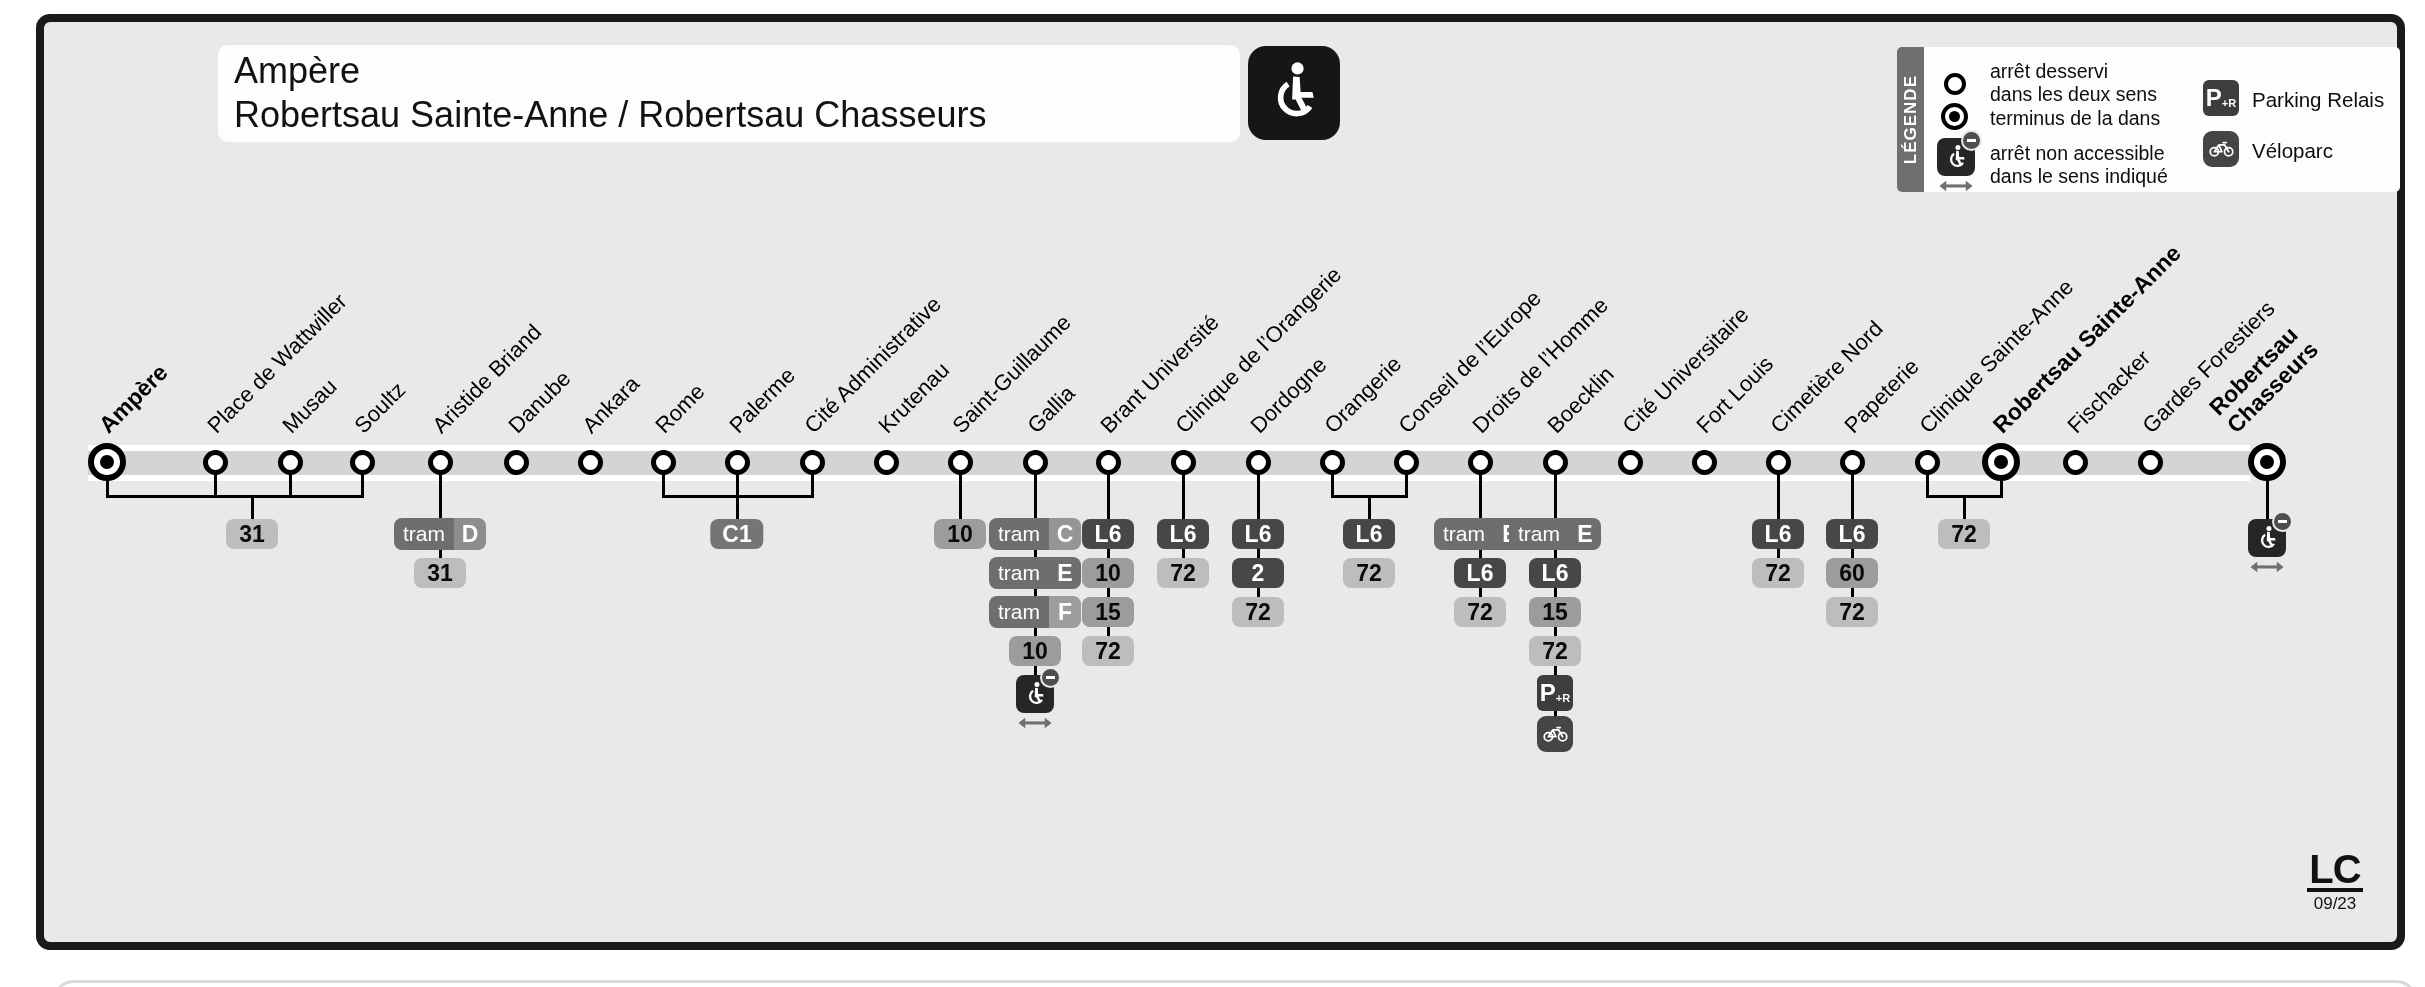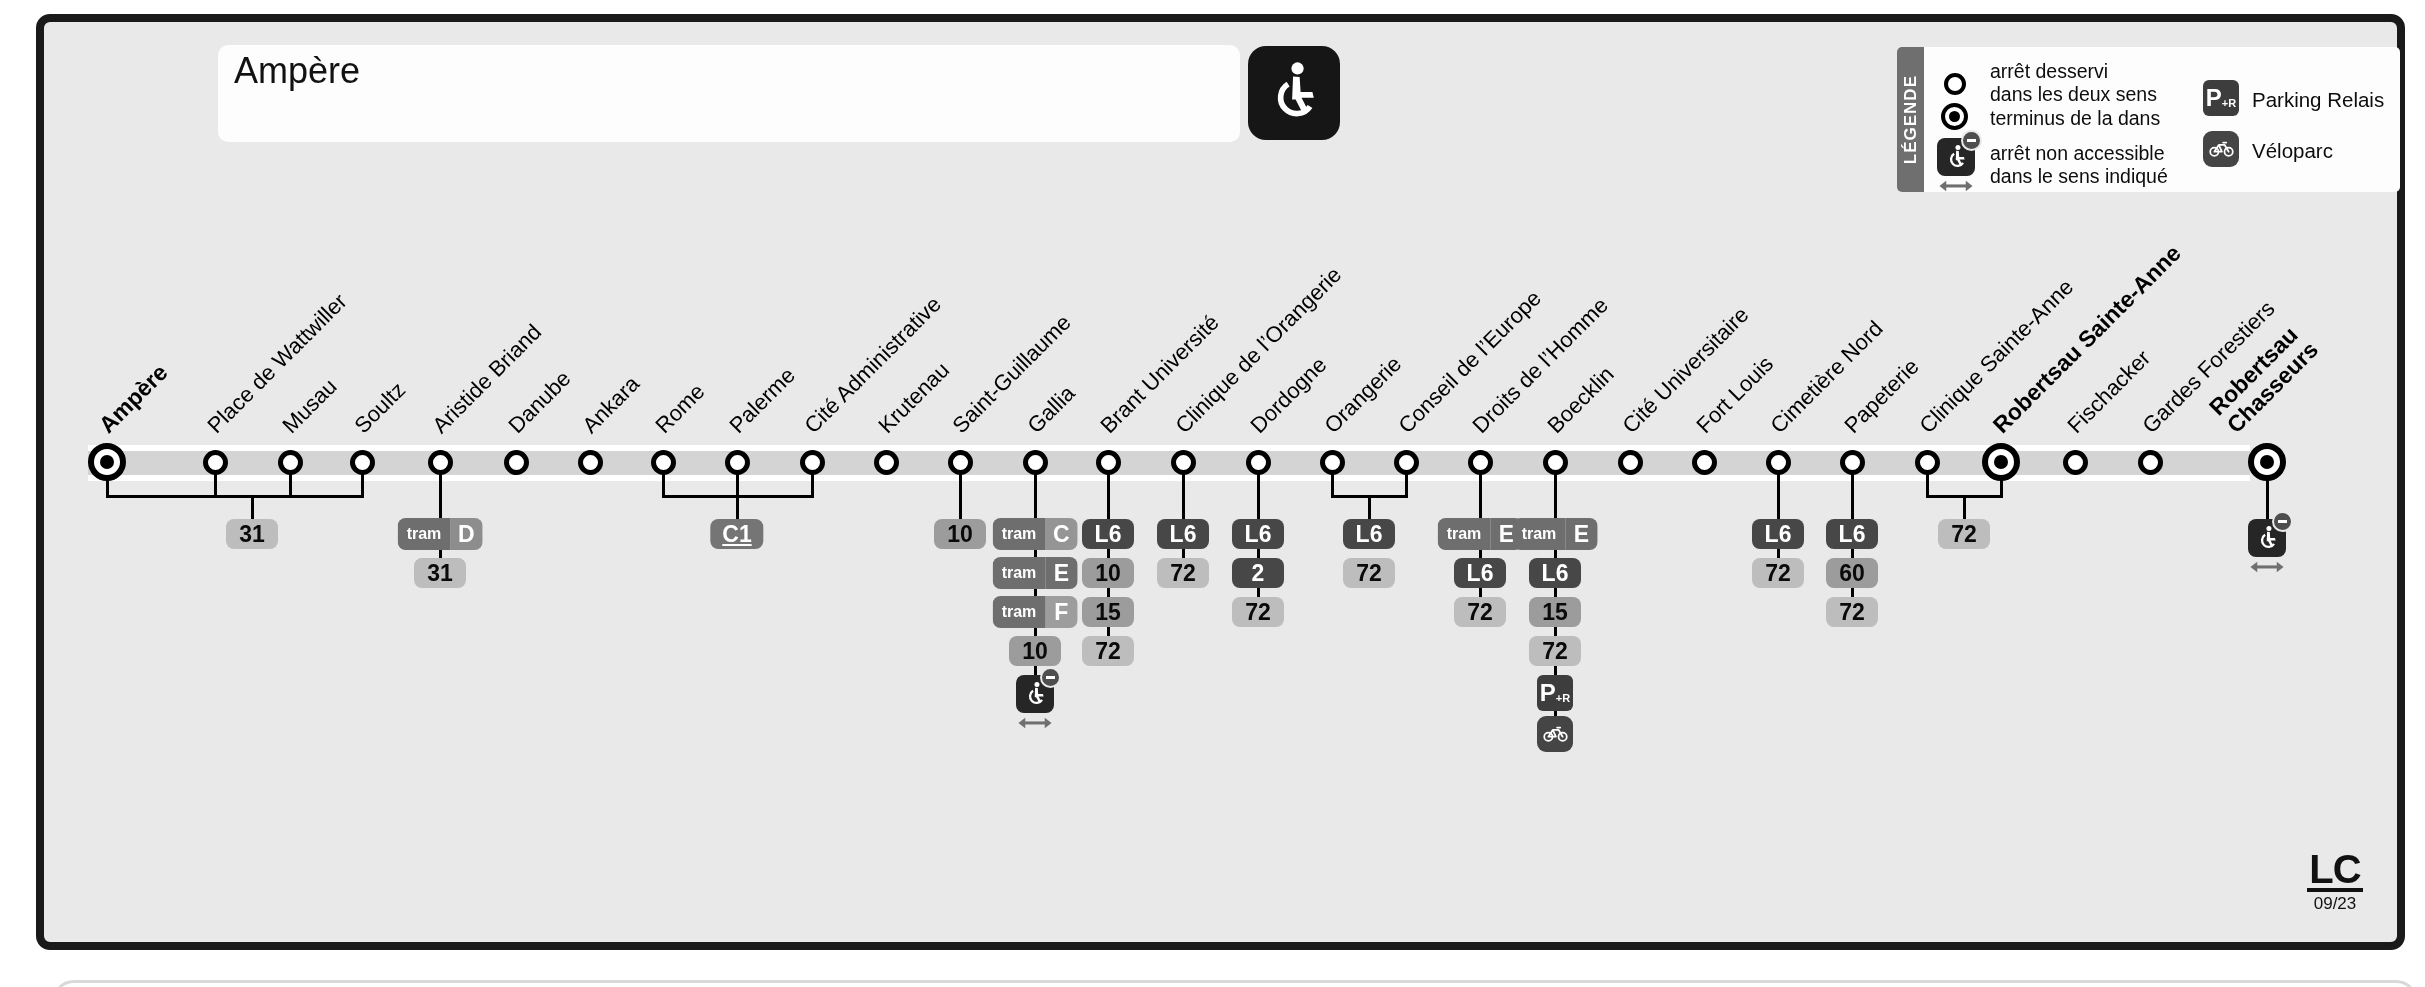--- a/index.html
+++ b/index.html
@@ -43,21 +43,21 @@
        white-space:pre;font-size:22px;line-height:25px;color:#000;}
   .lab.bold{font-weight:700;font-size:23px;}
   .vline{width:3px;background:#000;z-index:2;}
   .hline{height:3px;background:#000;z-index:2;}
   
   .badge-num{box-sizing:border-box;min-width:52px;height:30px;line-height:30px;padding:0 12px;
              border-radius:8px;font-size:23px;font-weight:700;text-align:center;z-index:5;
              transform:translateX(-50%);white-space:nowrap;}
   .badge-tram{height:32px;border-radius:8px;overflow:hidden;display:flex;z-index:5;
               transform:translateX(-50%);}
-  .badge-tram .word{background:#6e6e6e;color:#fff;font-size:16px;font-weight:700;
+  .badge-tram .word{background:#6e6e6e;color:#fff;font-size:21px;font-weight:400;
                     display:flex;align-items:center;padding:0 9px;}
   .badge-tram .letter{width:32px;color:#fff;font-size:23px;font-weight:700;
                       display:flex;align-items:center;justify-content:center;}
   .icon-box{box-sizing:border-box;border-radius:8px;display:flex;align-items:center;
             justify-content:center;z-index:5;}
   .center-x{transform:translateX(-50%);}
   .na-wrap{z-index:5;transform:translateX(-50%);width:38px;}
   .na-box{position:relative;width:38px;height:38px;background:#262626;border-radius:8px;
           display:flex;align-items:center;justify-content:center;}
   .minus{position:absolute;right:-7px;top:-8px;width:17px;height:17px;border-radius:50%;
@@ -79,20 +79,21 @@
   .logo .ed{font-size:17px;margin-top:2px;}
 </style>
 </head>
 <body>
 
 <div class="page">
   <div class="abs frame"></div>
 
   <div class="abs title-panel">
     <div class="title-line" style="white-space: pre-line;">Ampère</div>
+    <div class="title-line" style="white-space: pre-line;">Robertsau Sainte-Anne / Robertsau Chasseurs</div>
   </div>
   <div class="abs access-box" id="title-wc">
       <svg viewBox="0 0 26 28" width="62" height="66">
  <circle cx="14.5" cy="3.6" r="2.6" fill="#fff"></circle>
  <path d="M12.6 7l2.8.2.4 6.4h5l.6 2.4h-5.2l3 5.8-2.3 1.2-3.2-6.2h-1.5z" fill="#fff"></path>
  <path d="M10.5 10.2a6.8 6.8 0 1 0 9.3 9.5" fill="none" stroke="#fff" stroke-width="2.4"></path>
       </svg>
     </div>
 
   <div class="abs legend-panel"></div>
@@ -381,21 +382,21 @@
       <div class="abs vline" style="left: 288.5px; top: 470px; height: 28px;"></div>
       <div class="abs vline" style="left: 360.5px; top: 470px; height: 28px;"></div>
       <div class="abs hline" style="left: 107px; top: 495px; width: 255px;"></div>
       <div class="abs vline" style="left: 250.5px; top: 498px; height: 37px;"></div>
       <div class="abs badge-num" style="left: 252px; top: 519px; background: rgb(189, 189, 189); color: rgb(10, 10, 10);">31</div>
       <div class="abs vline" style="left: 661.5px; top: 470px; height: 28px;"></div>
       <div class="abs vline" style="left: 735.5px; top: 470px; height: 28px;"></div>
       <div class="abs vline" style="left: 810.5px; top: 470px; height: 28px;"></div>
       <div class="abs hline" style="left: 663px; top: 495px; width: 149px;"></div>
       <div class="abs vline" style="left: 735.5px; top: 470px; height: 65px;"></div>
-      <div class="abs badge-num" style="left: 737px; top: 519px; background: rgb(117, 117, 117); color: rgb(255, 255, 255); text-decoration: underline;">C1</div>
+      <div class="abs badge-num" style="left: 737px; top: 519px; background: rgb(117, 117, 117); color: rgb(255, 255, 255);">C1</div>
       <div class="abs vline" style="left: 1330.5px; top: 470px; height: 28px;"></div>
       <div class="abs vline" style="left: 1404.5px; top: 470px; height: 28px;"></div>
       <div class="abs hline" style="left: 1332px; top: 495px; width: 74px;"></div>
       <div class="abs vline" style="left: 1367.5px; top: 498px; height: 37px;"></div>
       <div class="abs badge-num" style="left: 1369px; top: 519px; background: rgb(71, 71, 71); color: rgb(255, 255, 255);">L6</div>
       <div class="abs badge-num" style="left: 1369px; top: 558px; background: rgb(189, 189, 189); color: rgb(10, 10, 10);">72</div>
       <div class="abs vline" style="left: 1925.5px; top: 470px; height: 28px;"></div>
       <div class="abs vline" style="left: 1999.5px; top: 478px; height: 20px;"></div>
       <div class="abs hline" style="left: 1927px; top: 495px; width: 74px;"></div>
       <div class="abs vline" style="left: 1962.5px; top: 498px; height: 37px;"></div>

